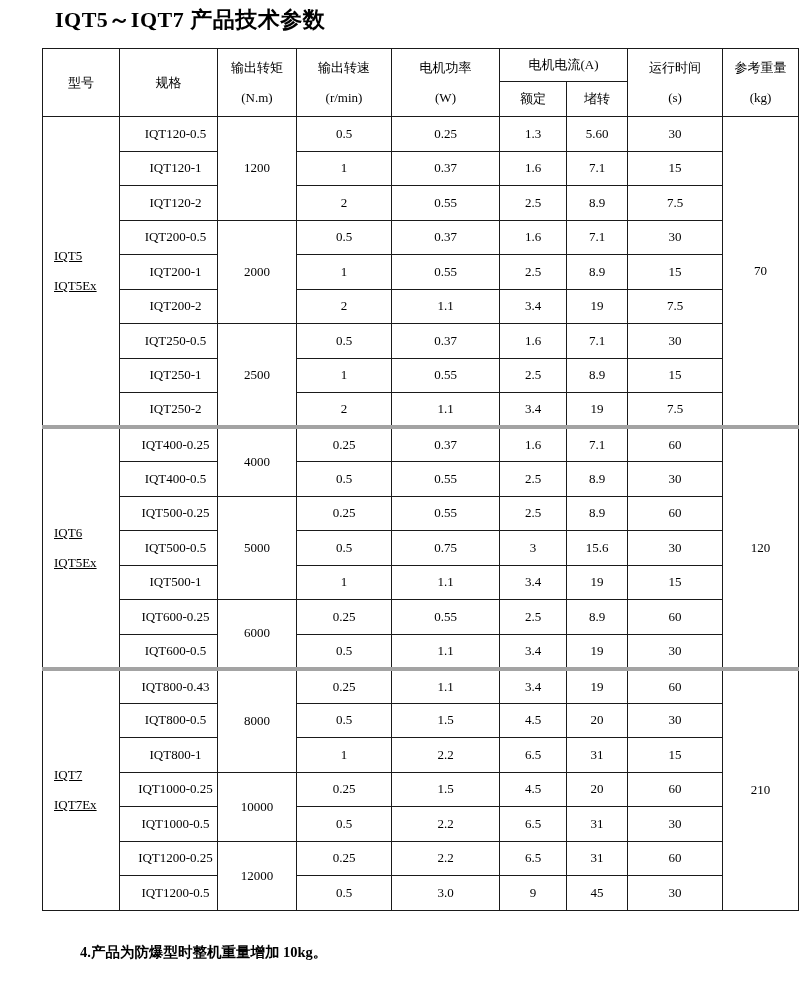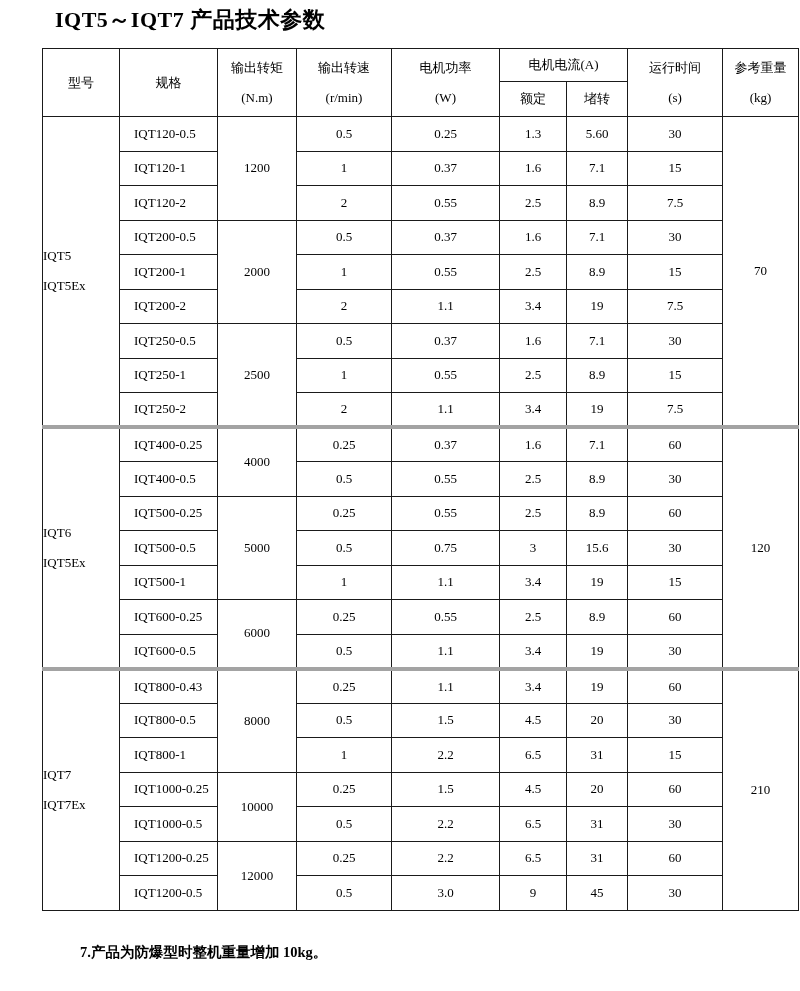--- a/index.html
+++ b/index.html
@@ -50,25 +50,27 @@
   col.c-time   { width: 95px; }
   col.c-weight { width: 76px; }
   thead tr.header-row-1 th { height: 33px; }
   thead tr.header-row-2 th { height: 35px; }
   thead th { border-bottom-width: 2px; }
   thead tr.header-row-1 th[colspan] { border-bottom-width: 1px; }
   .th-2line div { line-height: 30px; }
   tbody td { height: 34.5px; }
   tbody tr.group-start td { border-top: 4px solid #a3a3a3; }
   td.spec-cell {
-    text-align: left;
+    text-align: center;
     padding-left: 14px;
   }
   td.model-cell {
     text-align: left;
+    padding-left: 11px;
+    text-decoration: underline;
   }
   td.model-cell div { line-height: 30px; }
   .notes {
     position: absolute;
     left: 42px;
     top: 941px;
     font-size: 14.5px;
     font-weight: bold;
   }
   .note-row { line-height: 23px; white-space: nowrap; }
@@ -336,17 +338,17 @@
         <td>9</td>
         <td>45</td>
         <td>30</td>
       </tr>
 
     </tbody>
   </table>
 
   <div class="notes">
     <div class="note-row second">
-      <span>7.产品为防爆型时整机重量增加 10kg。</span>
+      <span>4.产品为防爆型时整机重量增加 10kg。</span>
     </div>
   </div>
 
 </div>
 
 </body></html>

